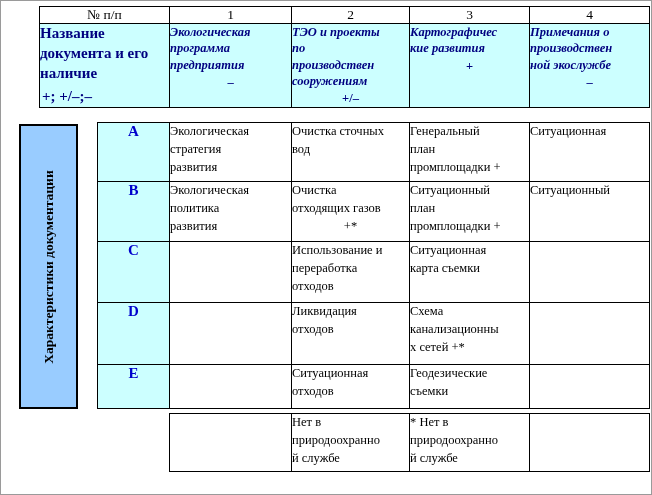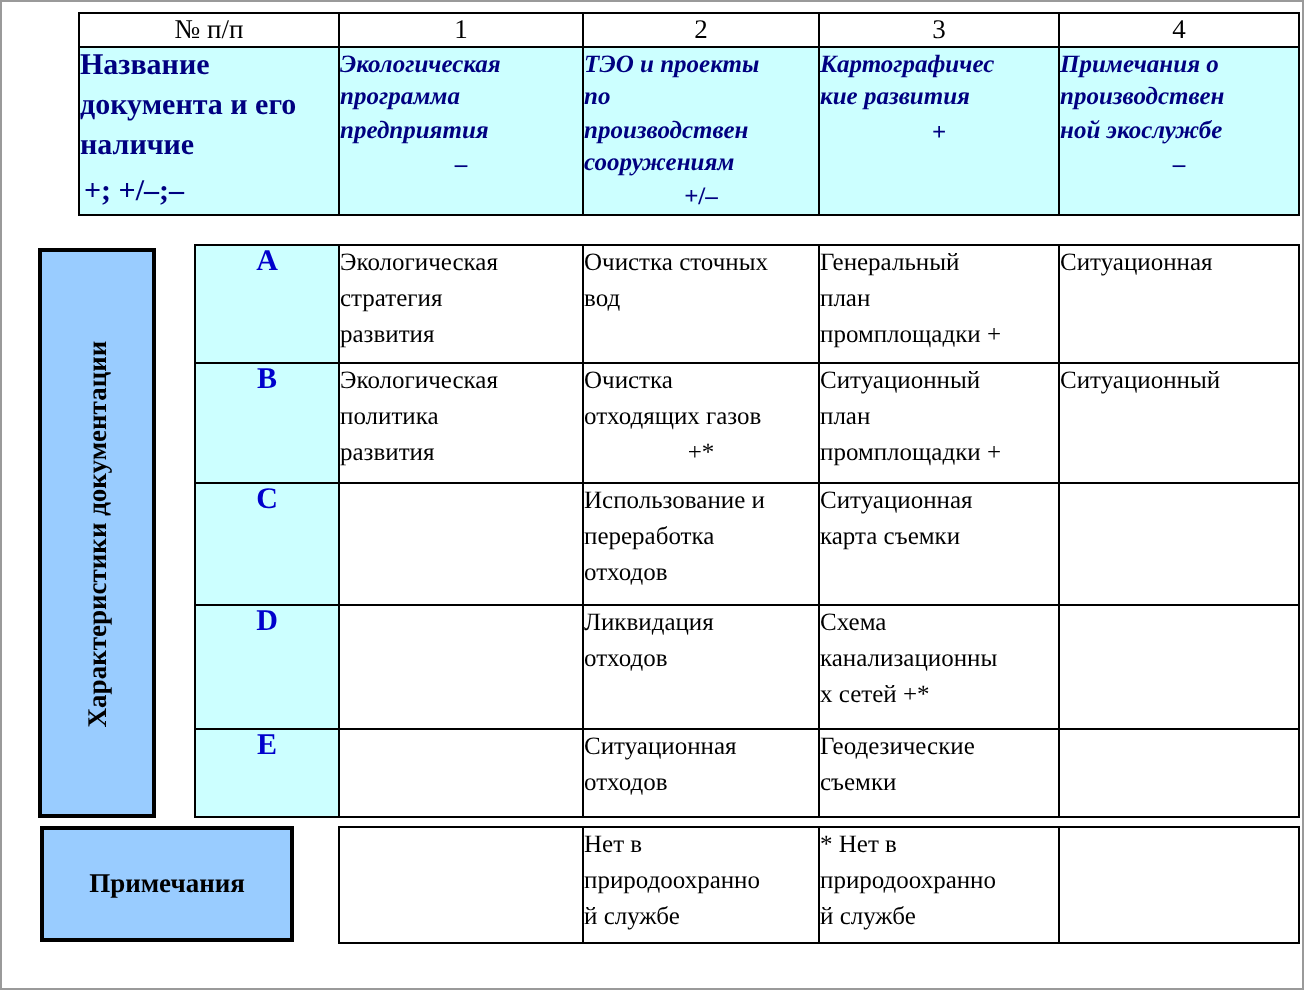--- a/index.html
+++ b/index.html
@@ -232,17 +232,14 @@
 й службе</td>
       <td class="cell pre"></td>
     </tr>
   </tbody>
     </table>
 
   <div class="vbox">
     <span class="vtext">Характеристики документации</span>
   </div>
 
-  <div class="nbox">
-    <span>Примечания</span>
-  </div>
 
 </div>
 
 </body></html>

